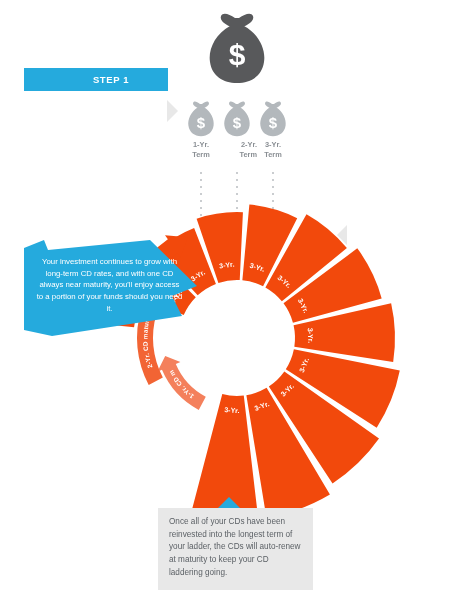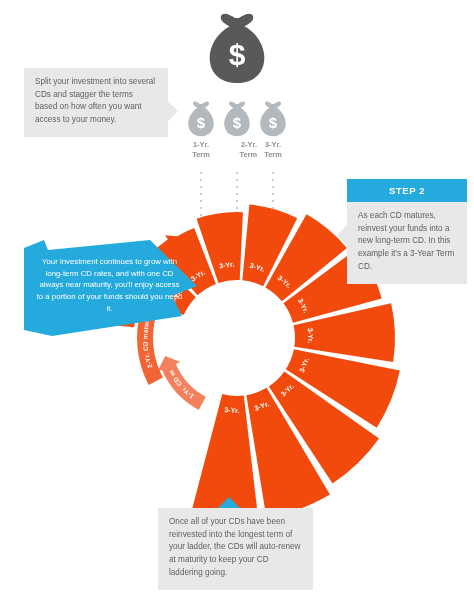--- a/index.html
+++ b/index.html
@@ -270,28 +270,24 @@
         <text class="arc-label" dy="2.5"><textPath xlink:href="#arcp1" href="#arcp1" startOffset="8%">2-Yr. CD matures</textPath></text>
         <path d="M 117.16011160812307 325.4043201762477 A 120.5 120.5 0 0 1 167.88403941969898 239.29217866317646
                L 165.01615723794373 235.1964184417315 L 187.90243155962332 237.3350668144933 L 180.50272101942198 257.3135236375343
                L 177.63483883766676 253.21776341608933 A 103.5 103.5 0 0 0 134.06698382938373 327.18130405179784 Z" fill="#f2490c"></path>
         <path id="arcp2" fill="none" d="M 127.44746871781376 314.713890628411 A 112 112 0 0 1 169.59671740697058 248.55282287470322"></path>
         <text class="arc-label" dy="2.5"><textPath xlink:href="#arcp2" href="#arcp2" startOffset="8%">3-Yr. CD matures</textPath></text>
       </g>
   </svg>
 
   <div class="stepbox" id="step1">
-    <div class="bdy">Split your investment into several CDs and stagger the terms based on how often you want access to your money.</div>
+    <div class="hdr">STEP 1</div>
   </div>
   <div id="step1-arrow"></div>
 
-  <div class="stepbox" id="step2">
-    <div class="hdr">STEP 2</div>
-    <div class="bdy">As each CD matures, reinvest your funds into a new long-term CD. In this example it's a 3-Year Term CD.</div>
-  </div>
   <div id="step2-arrow"></div>
 
   <div id="step3-arrow"></div>
   <div class="stepbox" id="step3">
     <div class="bdy">Once all of your CDs have been reinvested into the longest term of your ladder, the CDs will auto-renew at maturity to keep your CD laddering going.</div>
   </div>
 
   <div id="step4">
     <svg width="175" height="96" viewBox="0 0 175 96">
       <path d="M 2 8 L 22 0 L 26 10 L 128 0 L 175 46 L 150 56 L 160 76 L 30 96 L 2 90 Z" fill="#25aadd"></path>

